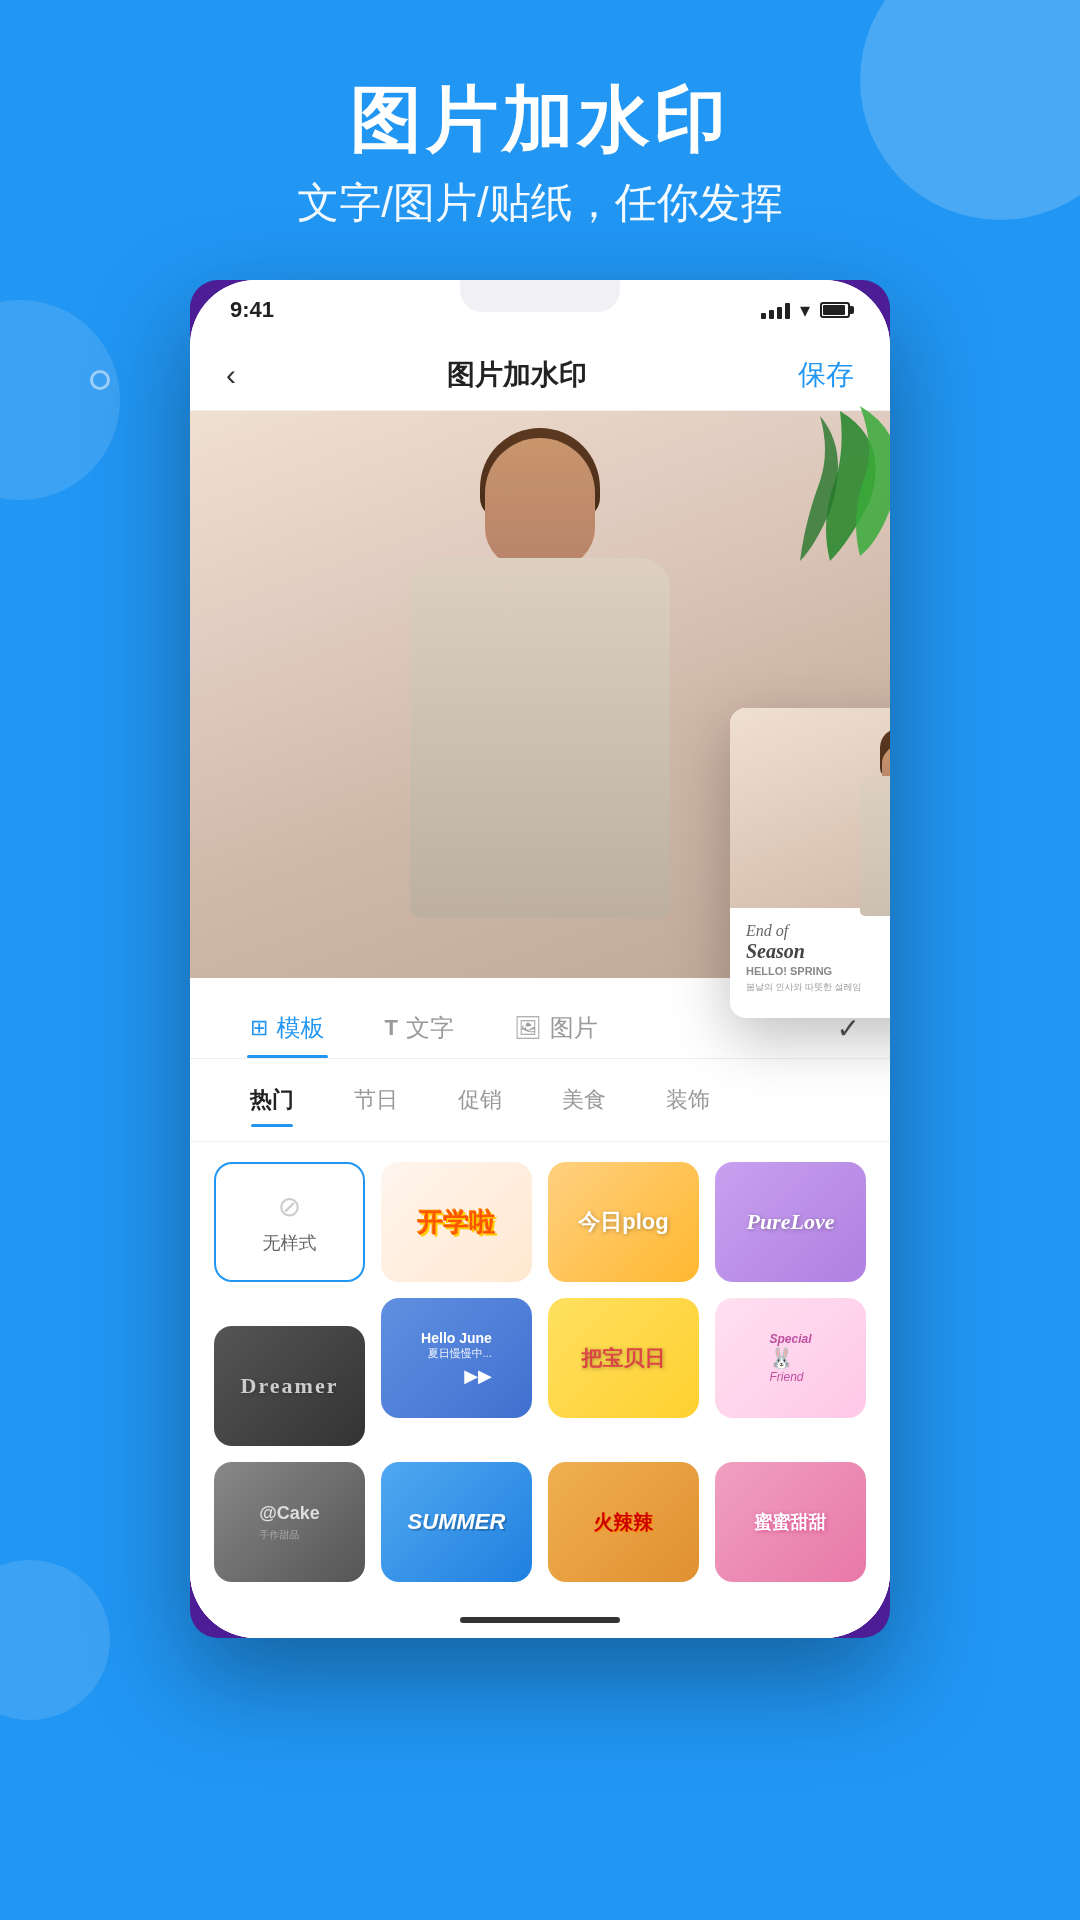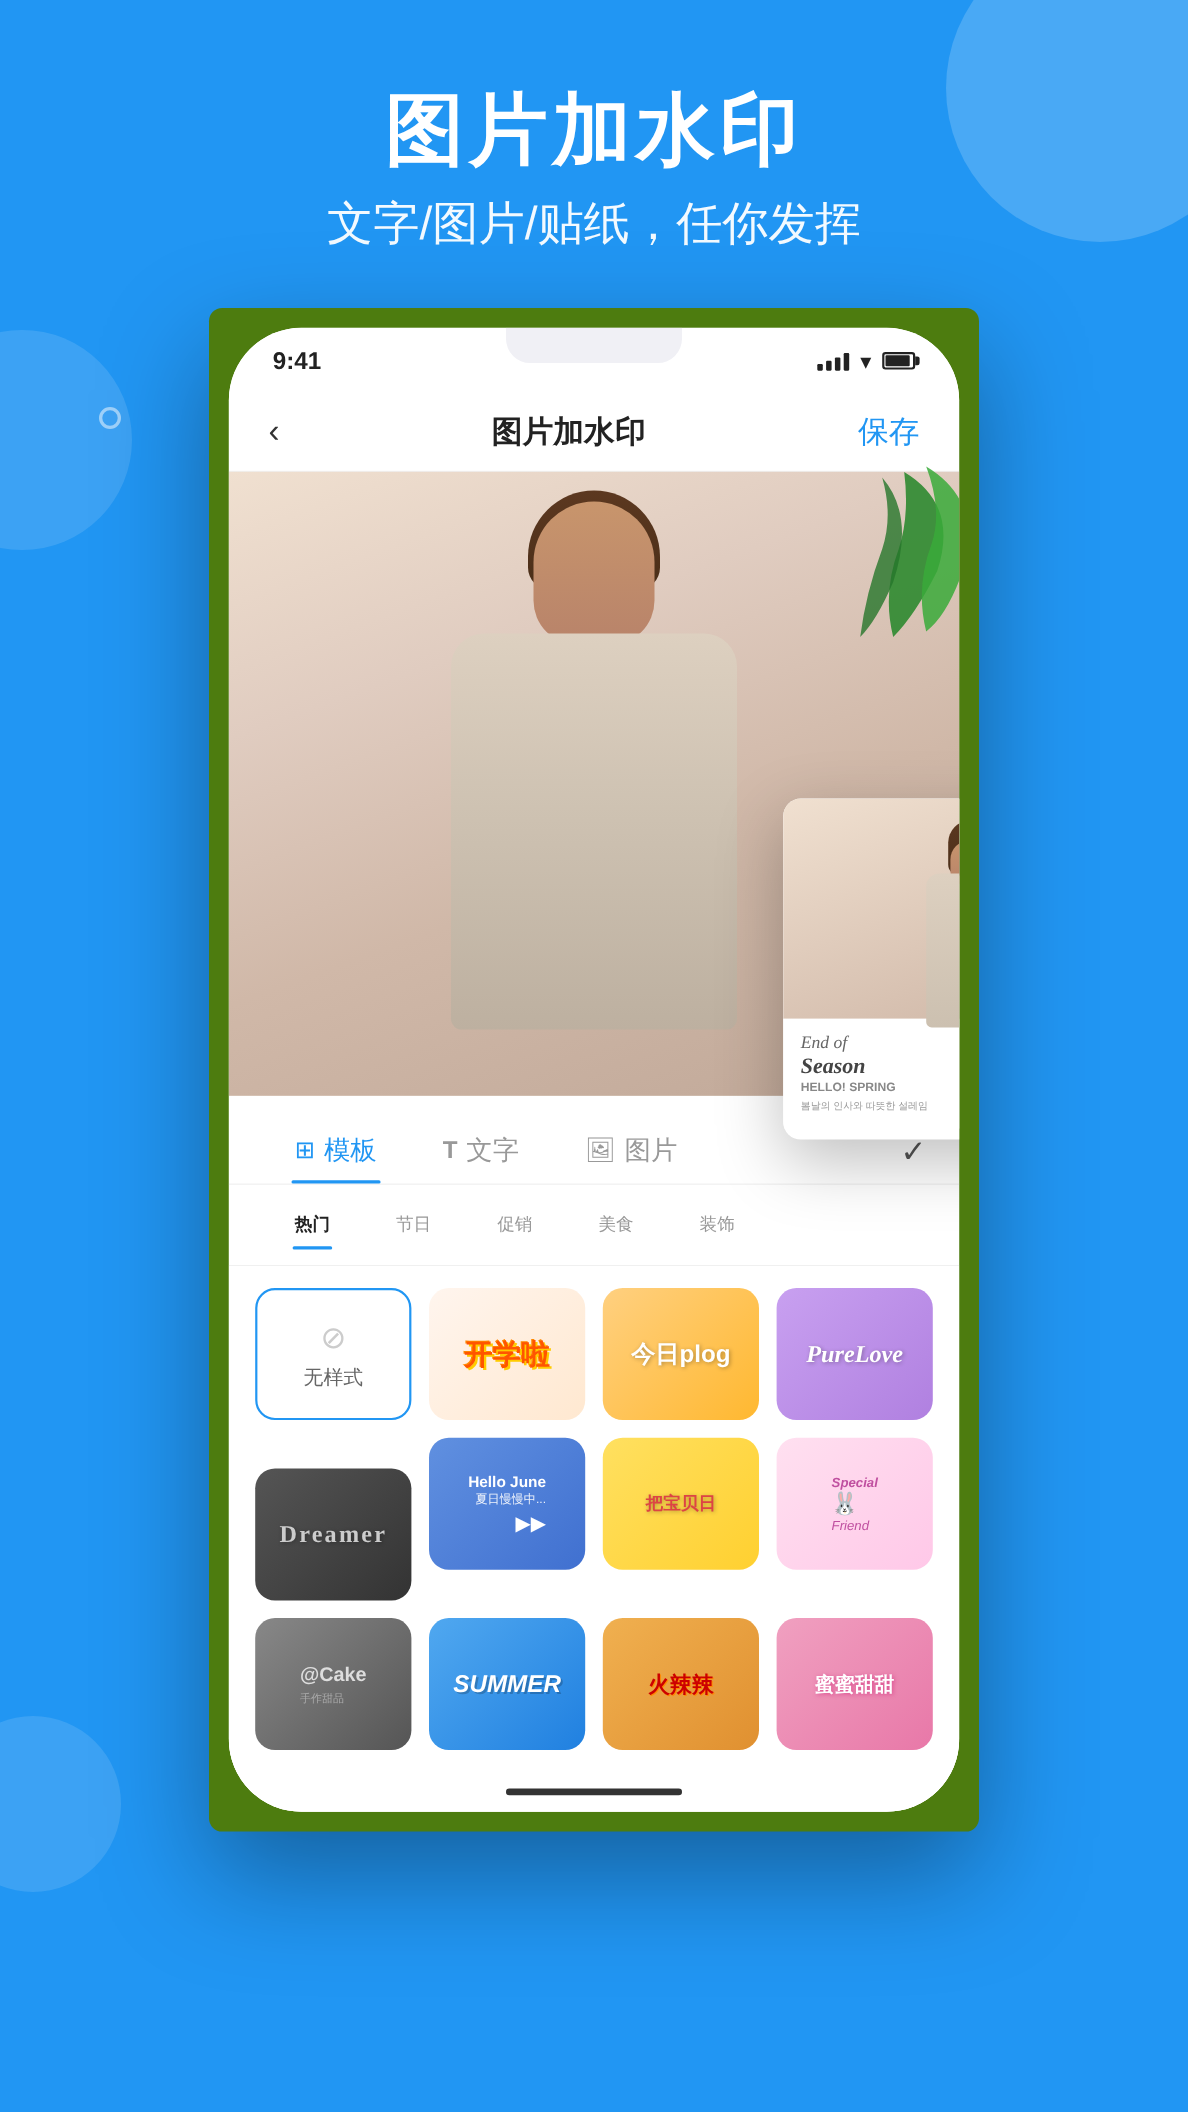--- a/index.html
+++ b/index.html
@@ -75,23 +75,22 @@
     
     .phone-wrapper {
       position: absolute;
       top: 280px;
       left: 50%;
       transform: translateX(-50%);
       width: 700px;
       z-index: 20;
     }
     .phone-outer {
-      background: #4d7c0f;
-      border-radius: 12px;
-      padding: 18px;
+      background: #4c1d95;
+      border-radius: 28px;
       box-shadow: 0 40px 100px rgba(0,0,0,0.35);
       position: relative;
     }
     .phone-inner {
       background: #fff;
       border-radius: 66px;
       overflow: hidden;
       position: relative;
     }
 
@@ -349,21 +348,21 @@
     }
 
     
     .category-tabs {
       display: flex;
       padding: 18px 30px;
       gap: 0;
       border-bottom: 1px solid #f0f0f0;
     }
     .cat-tab {
-      font-size: 16px;
+      font-size: 22px;
       color: #999;
       padding: 8px 30px;
       position: relative;
     }
     .cat-tab.active {
       color: #222;
       font-weight: 600;
     }
     .cat-tab.active::after {
       content: '';
@@ -632,21 +631,21 @@
 
           <div class="sticker-item hello-june">
             <div style="padding:10px;color:#fff;">
               <div style="font-size:14px;font-weight:600;">Hello June</div>
               <div style="font-size:11px;opacity:0.9;">夏日慢慢中...</div>
               <div style="font-size:18px;margin-top:4px;">▶▶</div>
             </div>
           </div>
 
           <div class="sticker-item baobao">
-            <span class="sticker-text" style="color:#d44;font-size:16px;font-weight:900;">把宝贝日</span>
+            <span class="sticker-text" style="color:#d44;font-size:21px;font-weight:900;">把宝贝日</span>
           </div>
 
           <div class="sticker-item special">
             <div style="display:flex;flex-direction:column;align-items:flex-start;">
               <div style="font-size:12px;color:#c050a0;font-style:italic;font-weight:700;">Special</div>
               <div style="font-size:20px;">🐰</div>
               <div style="font-size:12px;color:#c050a0;font-style:italic;">Friend</div>
             </div>
           </div>
 

